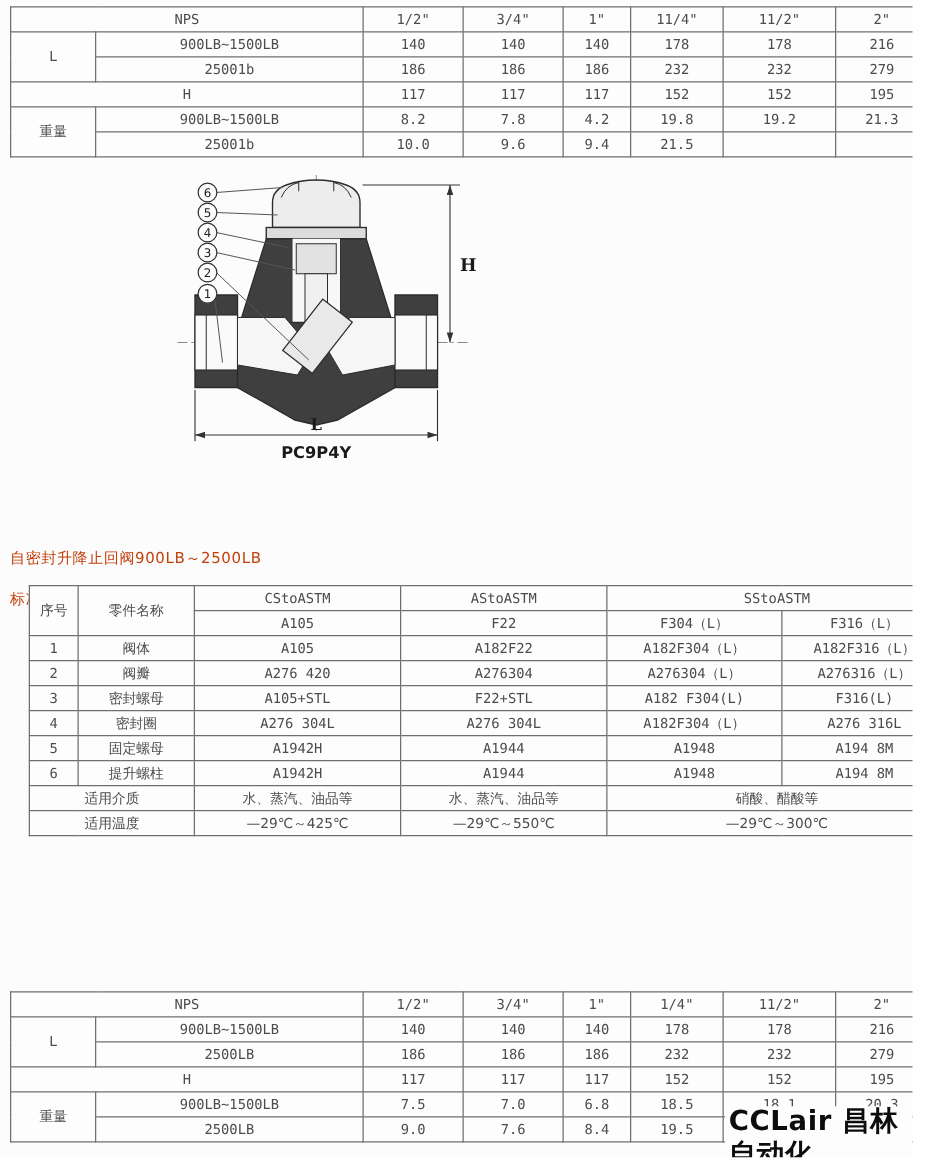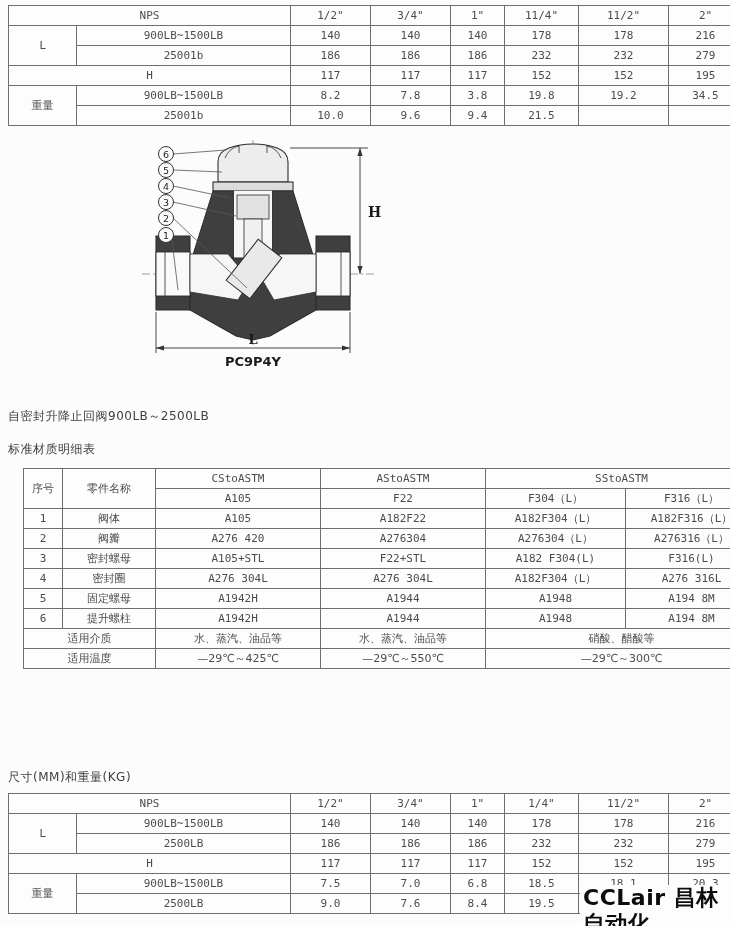--- a/index.html
+++ b/index.html
@@ -16,21 +16,21 @@
 
   table { border-collapse:collapse; table-layout:fixed; width:734px; background:#fdfdfd; }
   td {
     border:1px solid #6f6f6f; text-align:center; vertical-align:middle;
     height:20px; font-size:11px; color:#4c4c4c;
     font-family:"DejaVu Sans Mono", monospace;
     overflow:hidden; white-space:nowrap; padding:0 2px;
   }
   td.cn { font-family:"DejaVu Sans", sans-serif; }
 
-  .caption { font-size:12px; color:#404040; letter-spacing:0.5px; }
+  .caption { font-size:12px; color:#c2410c; letter-spacing:0.5px;margin-top:30px; }
   .brand {
     font-size:22px; font-weight:bold; color:#0d0d0d;
     font-family:"DejaVu Sans", sans-serif; background:#fdfdfd;
     padding:0 3px; letter-spacing:0.5px; line-height:26px;
   }
 </style>
 </head>
 <body>
 
 <div class="page">
@@ -82,24 +82,24 @@
       <td>117</td>
       <td>152</td>
       <td>152</td>
       <td>195</td>
     </tr>
     <tr>
       <td rowspan="2" class="cn">重量</td>
       <td>900LB~1500LB</td>
       <td>8.2</td>
       <td>7.8</td>
-      <td>3.8</td>
+      <td>4.2</td>
       <td>19.8</td>
       <td>19.2</td>
-      <td>34.5</td>
+      <td>21.3</td>
     </tr>
     <tr>
       <td>25001b</td>
       <td>10.0</td>
       <td>9.6</td>
       <td>9.4</td>
       <td>21.5</td>
       <td></td>
       <td></td>
     </tr>

